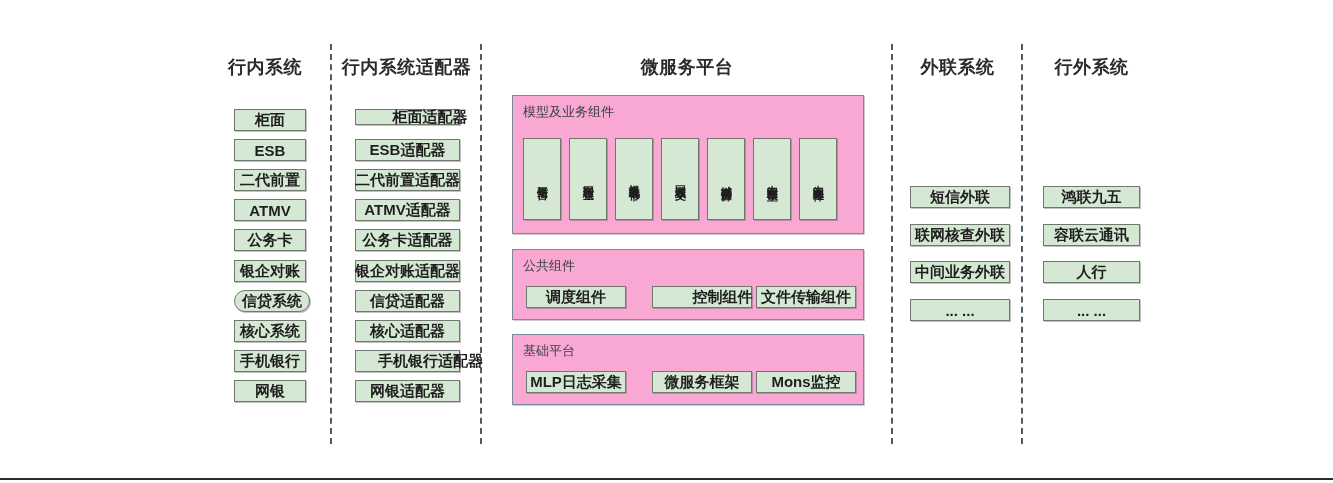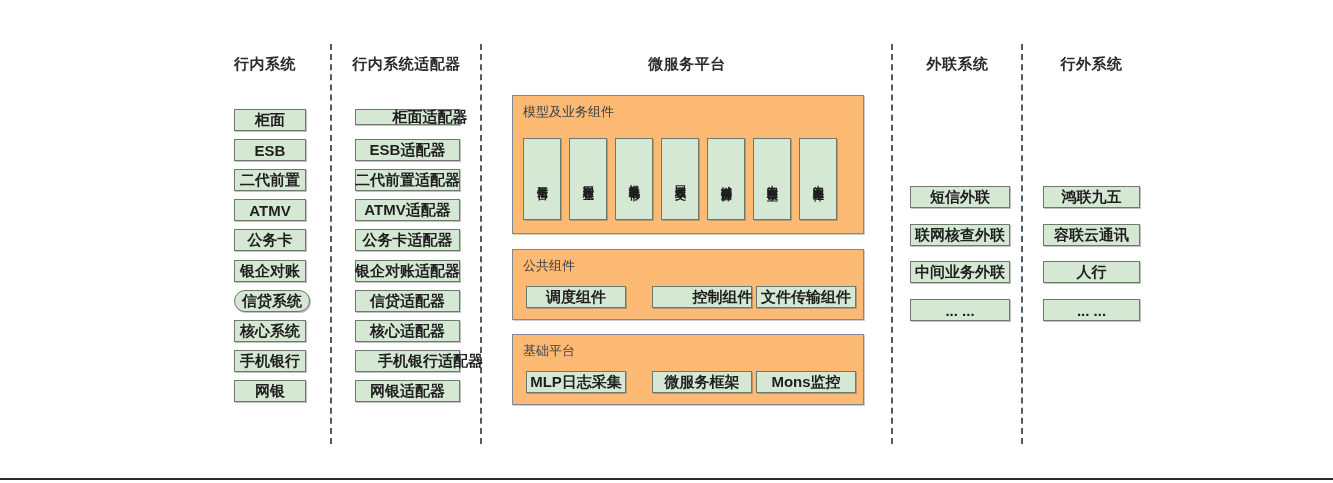--- a/index.html
+++ b/index.html
@@ -38,21 +38,21 @@
     top: 478px;
     width: 1333px;
     height: 0;
     border-top: 2px solid #2b2b2b;
   }
 
   
   .col-title {
     position: absolute;
     text-align: center;
-    font-size: 15px;
+    font-size: 18px;
     font-weight: bold;
     color: #2b2b2b;
     letter-spacing: 0.5px;
     white-space: nowrap;
   }
 
   
   .node {
     position: absolute;
     box-sizing: border-box;
@@ -72,21 +72,21 @@
     writing-mode: vertical-rl;
     text-orientation: upright;
     letter-spacing: 1px;
     font-size: 11px;
   }
 
   
   .panel {
     position: absolute;
     box-sizing: border-box;
-    background: #fdba74;
+    background: #f9a8d4;
     border: 1px solid #7a8a99;
     box-shadow: 1px 1px 0 rgba(90,90,90,0.3);
   }
   .panel-label {
     position: absolute;
     left: 10px;
     top: 7px;
     font-size: 13px;
     color: #3b4043;
     white-space: nowrap;

